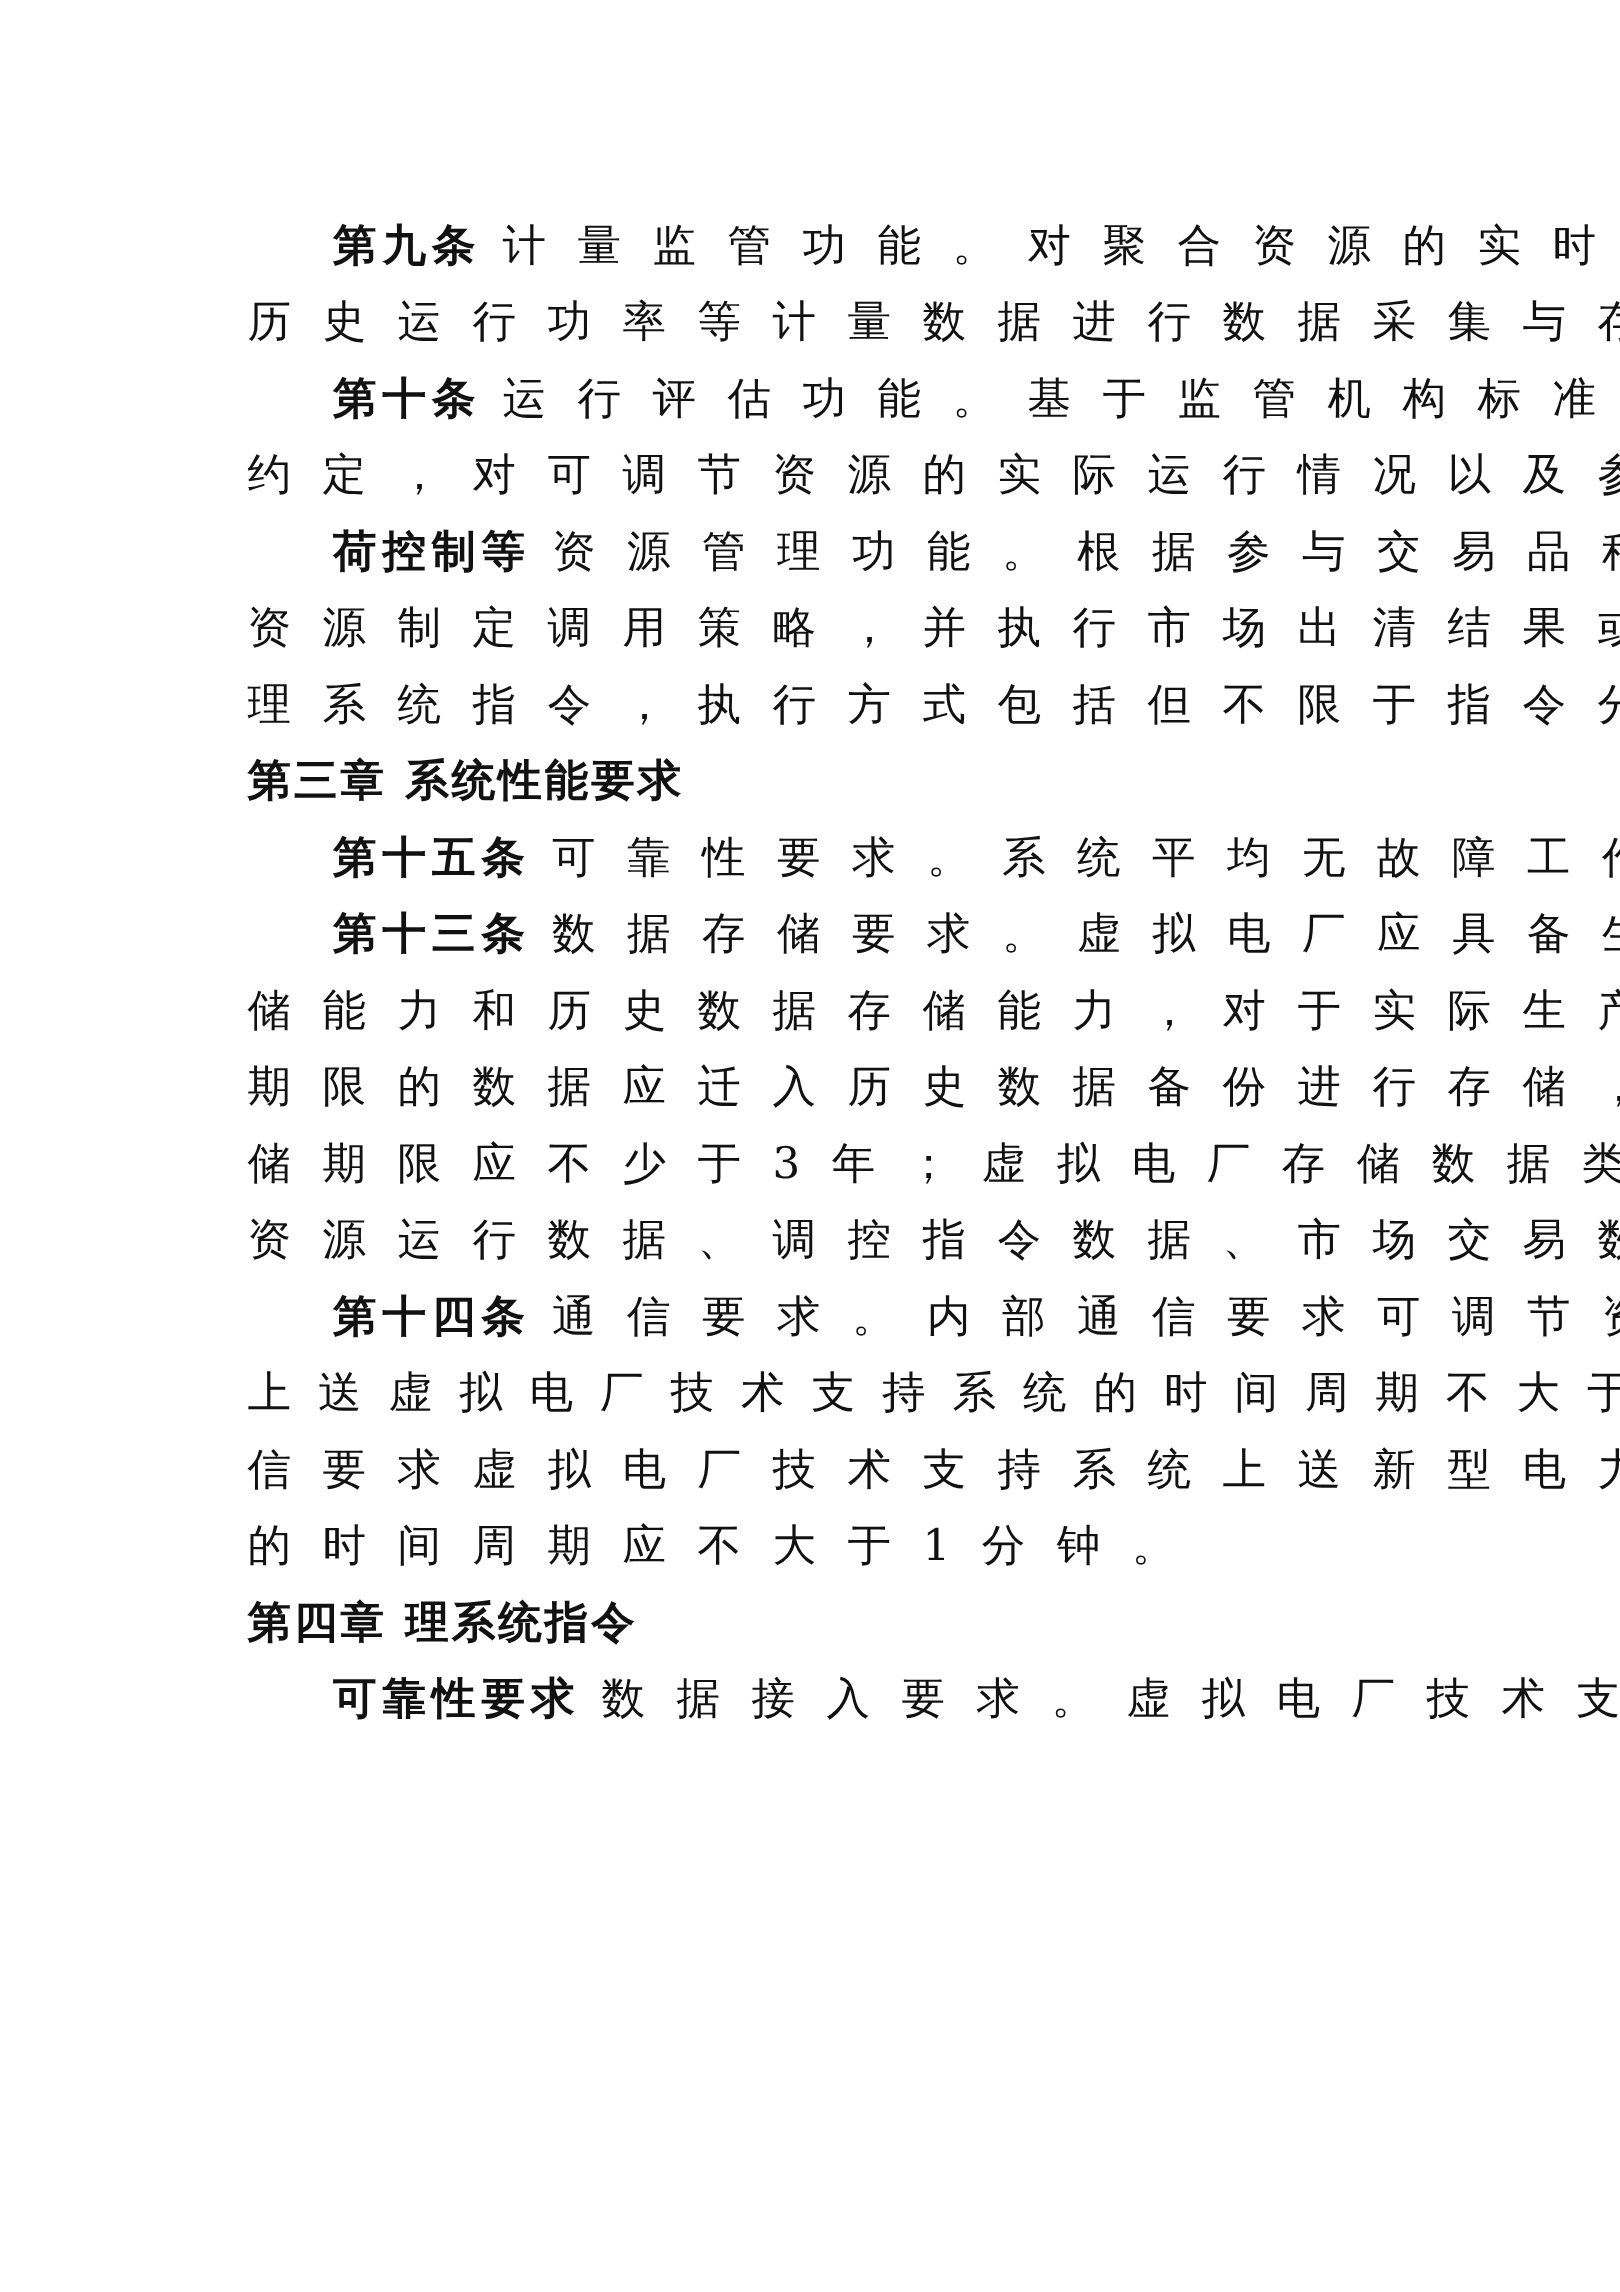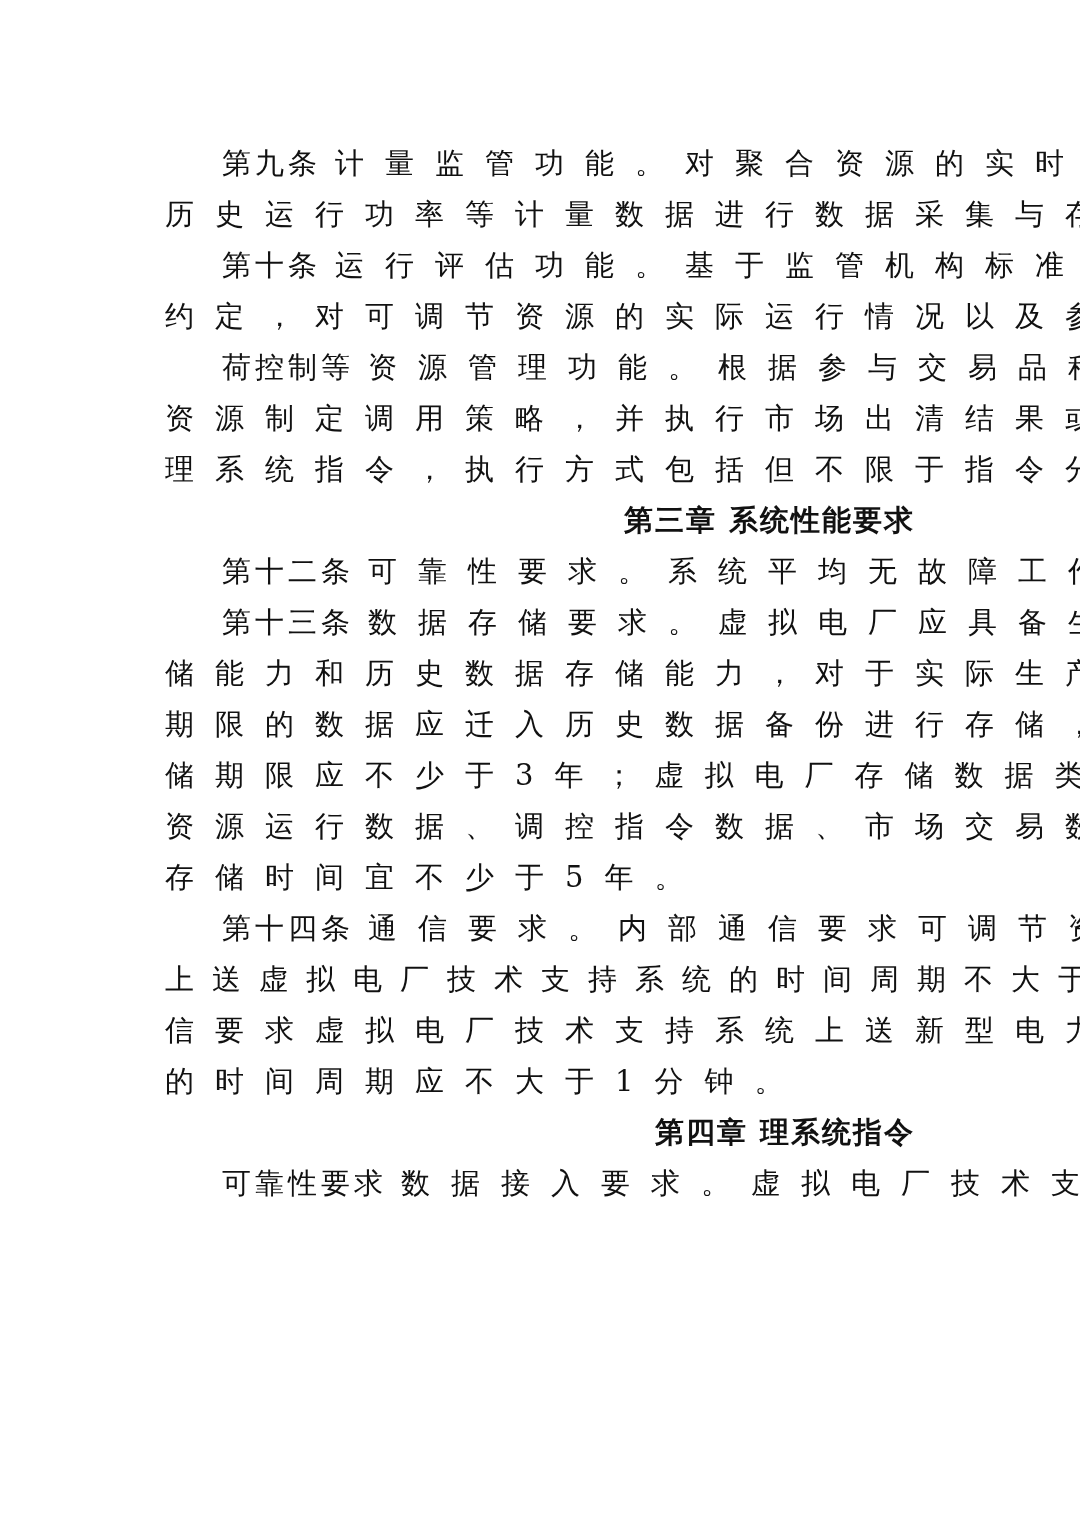--- a/index.html
+++ b/index.html
@@ -2,49 +2,48 @@
 <html><head>
 <meta charset="utf-8">
 <style>
   html, body { margin: 0; padding: 0; background: #ffffff; }
   body { width: 1080px; height: 1528px; position: relative; overflow: hidden;
          font-family: "DejaVu Serif", "Liberation Serif", serif; color: #111; }
   .page { position: absolute; left: 165px; top: 138px; width: 760px; }
   .line { height: 51px; line-height: 51px; font-size: 29px; white-space: nowrap;
           letter-spacing: 21px; }
   .indent { padding-left: 57px; }
-  .art { font-weight: normal; letter-spacing: 4px; margin-right: 14px; }
-  .chapter { text-align: right; font-weight: bold; letter-spacing: 2px; height: 51px; line-height: 51px;
+  .art { font-weight: bold; letter-spacing: 4px; margin-right: 14px; }
+  .chapter { text-align: left; font-weight: bold; letter-spacing: 2px; height: 51px; line-height: 51px;
              font-size: 29px; padding-right: 10px; }
 </style>
 </head>
 <body>
 
 <div class="page">
 
   <div class="line indent"><span class="art">第九条</span><span>计量监管功能。对聚合资源的实时运行功率、</span></div>
   <div class="line">历史运行功率等计量数据进行数据采集与存储。</div>
 
   <div class="line indent"><span class="art">第十条</span><span>运行评估功能。基于监管机构标准或事先相关</span></div>
   <div class="line">约定，对可调节资源的实际运行情况以及参与电力市场的响</div>
 
   <div class="line indent"><span class="art">荷控制等</span><span>资源管理功能。根据参与交易品种，对聚合</span></div>
   <div class="line">资源制定调用策略，并执行市场出清结果或新型电力负荷管</div>
   <div class="line">理系统指令，执行方式包括但不限于指令分解下发、柔性负</div>
 
   <div class="chapter">第三章  系统性能要求</div>
 
-  <div class="line indent"><span class="art">第十二条</span><span>可靠性要求。系统平均无故障工作时间应不</span></div>
+  <div class="line indent"><span class="art">第十五条</span><span>可靠性要求。系统平均无故障工作时间应不</span></div>
 
   <div class="line indent"><span class="art">第十三条</span><span>数据存储要求。虚拟电厂应具备生产数据存</span></div>
   <div class="line">储能力和历史数据存储能力，对于实际生产环境下超出存储</div>
   <div class="line">期限的数据应迁入历史数据备份进行存储，生产环境下的存</div>
   <div class="line">储期限应不少于3年；虚拟电厂存储数据类型应包括可调节</div>
   <div class="line">资源运行数据、调控指令数据、市场交易数据，历史数据的</div>
-  <div class="line">存储时间宜不少于5年。</div>
 
   <div class="line indent"><span class="art">第十四条</span><span>通信要求。内部通信要求可调节资源全数据</span></div>
   <div class="line" style="letter-spacing:18px">上送虚拟电厂技术支持系统的时间周期不大于30秒；外部通</div>
   <div class="line">信要求虚拟电厂技术支持系统上送新型电力负荷管理系统</div>
   <div class="line">的时间周期应不大于1分钟。</div>
 
   <div class="chapter">第四章  理系统指令</div>
 
   <div class="line indent"><span class="art">可靠性要求</span><span>数据接入要求。虚拟电厂技术支持系统与新</span></div>
 </div>

